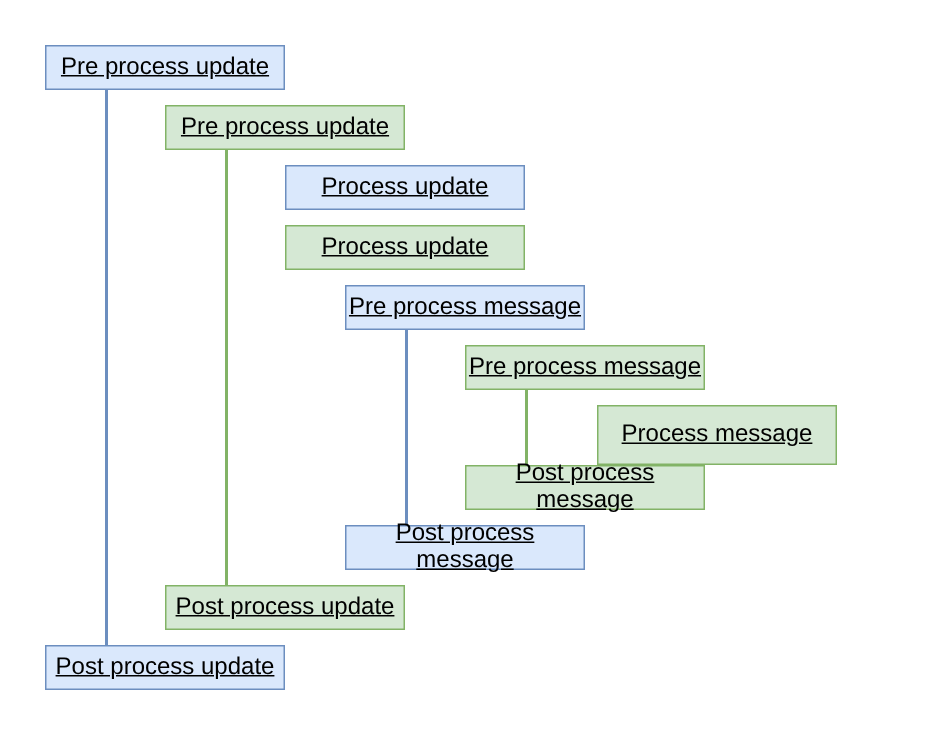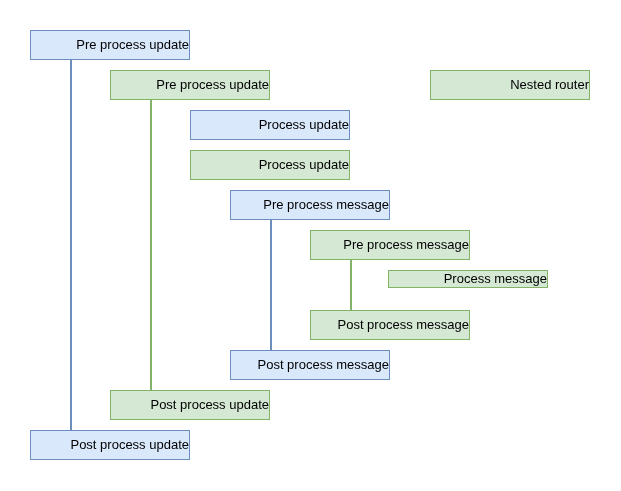--- a/index.html
+++ b/index.html
@@ -13,26 +13,27 @@
     height: 491px;
     background: var(--bg, #ffffff);
     font-family: "Liberation Sans", sans-serif;
     overflow: hidden;
   }
   .node {
     position: absolute;
     box-sizing: border-box;
     display: flex;
     align-items: center;
-    justify-content: flex-end;
-    font-size: 13px;
+    justify-content: center;
+    font-size: 16px;
     color: var(--text-color, #000000);
     z-index: 1;
     text-align: center;
     line-height: 1.1;
+    text-decoration: underline;
   }
   .node.blue {
     background: var(--blue-fill, #dae8fc);
     border: 1px solid var(--blue-stroke, #6c8ebf);
   }
   .node.green {
     background: var(--green-fill, #d5e8d4);
     border: 1px solid var(--green-stroke, #82b366);
   }
   .connector {
@@ -62,31 +63,28 @@
     </div>
     <div class="node green" style="left: 190px; top: 150px; width: 160px; height: 30px;">
       <span>Process update</span>
     </div>
     <div class="node blue" style="left: 230px; top: 190px; width: 160px; height: 30px;">
       <span>Pre process message</span>
     </div>
     <div class="node green" style="left: 310px; top: 230px; width: 160px; height: 30px;">
       <span>Pre process message</span>
     </div>
-    <div class="node green" style="left: 388px; top: 270px; width: 160px; height: 18px;">
+    <div class="node green" style="left: 398px; top: 270px; width: 160px; height: 40px;">
       <span>Process message</span>
     </div>
     <div class="node green" style="left: 310px; top: 310px; width: 160px; height: 30px;">
       <span>Post process message</span>
     </div>
     <div class="node blue" style="left: 230px; top: 350px; width: 160px; height: 30px;">
       <span>Post process message</span>
     </div>
     <div class="node green" style="left: 110px; top: 390px; width: 160px; height: 30px;">
       <span>Post process update</span>
     </div>
     <div class="node blue" style="left: 30px; top: 430px; width: 160px; height: 30px;">
       <span>Post process update</span>
     </div>
-    <div class="node green" style="left: 430px; top: 70px; width: 160px; height: 30px;">
-      <span>Nested router</span>
-    </div>
   </div>
 
 </body></html>

